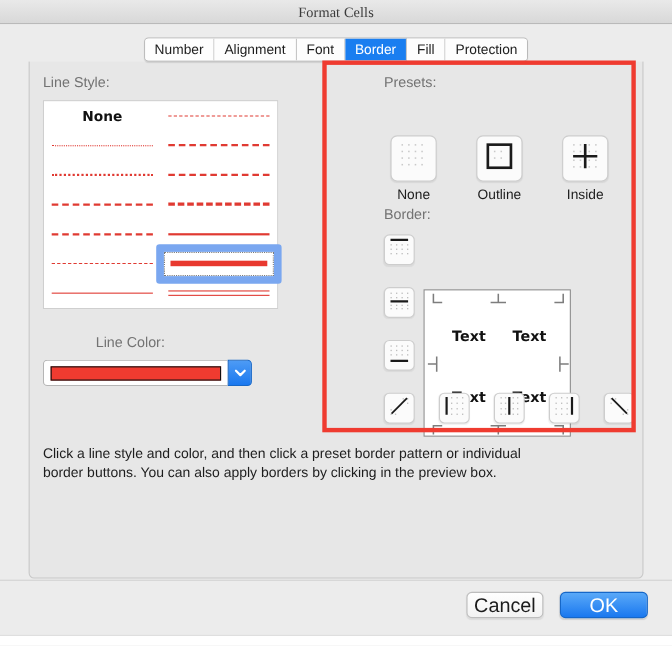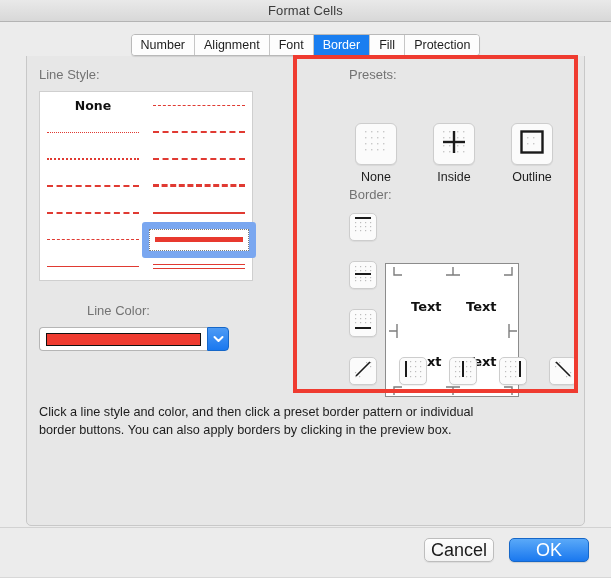--- a/index.html
+++ b/index.html
@@ -23,20 +23,21 @@
   .titlebar {
     height: 22px; flex: 0 0 22px;
     background: linear-gradient(to bottom, #e9e9e9 0%, #d8d8d8 100%);
     border-bottom: 1px solid #b4b4b4;
     display: flex; align-items: center; justify-content: center;
     position: relative;
   }
   .titlebar-title {
     font-size: 13px; color: #3b3b3b; font-weight: 400;
     letter-spacing: .1px;
+    font-family: Liberation Serif, serif;
   }
 
   
   .tabbar {
     flex: 0 0 34px;
     background: #ececec;
     display: flex; align-items: flex-end; justify-content: center;
     padding-top: 6px;
     position: relative; z-index: 5;
   }
@@ -409,20 +410,37 @@
                   <rect x="20" y="14" width="1.4" height="1.4"></rect>
                 <rect x="2" y="20" width="1.4" height="1.4"></rect>
                   <rect x="8" y="20" width="1.4" height="1.4"></rect>
                   <rect x="14" y="20" width="1.4" height="1.4"></rect>
                   <rect x="20" y="20" width="1.4" height="1.4"></rect>
               </g>
             </svg>
           </span>
         </div>
         <div class="preset-label">None</div>
+      </div>
+
+      <div class="preset-item">
+        <div class="preset-btn">
+          <span>
+            <svg width="26" height="26" viewBox="0 0 26 26">
+              <rect x="2.5" y="2.5" width="21" height="21" fill="none" stroke="#1a1a1a" stroke-width="2.4"></rect>
+              <g fill="#c9c9c9">
+                <rect x="8" y="8" width="1.4" height="1.4"></rect>
+                  <rect x="14" y="8" width="1.4" height="1.4"></rect>
+                <rect x="8" y="14" width="1.4" height="1.4"></rect>
+                  <rect x="14" y="14" width="1.4" height="1.4"></rect>
+              </g>
+            </svg>
+          </span>
+        </div>
+        <div class="preset-label">Outline</div>
       </div>
 
       <div class="preset-item">
         <div class="preset-btn">
           <span>
             <svg width="26" height="26" viewBox="0 0 26 26">
               <g fill="#c9c9c9">
                 <rect x="2" y="2" width="1.4" height="1.4"></rect>
                   <rect x="8" y="2" width="1.4" height="1.4"></rect>
                   <rect x="16" y="2" width="1.4" height="1.4"></rect>
@@ -440,37 +458,20 @@
                   <rect x="16" y="22" width="1.4" height="1.4"></rect>
                   <rect x="22" y="22" width="1.4" height="1.4"></rect>
               </g>
               <line x1="13" y1="2" x2="13" y2="24" stroke="#1a1a1a" stroke-width="2.4"></line>
               <line x1="2" y1="13" x2="24" y2="13" stroke="#1a1a1a" stroke-width="2.4"></line>
             </svg>
           </span>
         </div>
         <div class="preset-label">Inside</div>
       </div>
-
-      <div class="preset-item">
-        <div class="preset-btn">
-          <span>
-            <svg width="26" height="26" viewBox="0 0 26 26">
-              <rect x="2.5" y="2.5" width="21" height="21" fill="none" stroke="#1a1a1a" stroke-width="2.4"></rect>
-              <g fill="#c9c9c9">
-                <rect x="8" y="8" width="1.4" height="1.4"></rect>
-                  <rect x="14" y="8" width="1.4" height="1.4"></rect>
-                <rect x="8" y="14" width="1.4" height="1.4"></rect>
-                  <rect x="14" y="14" width="1.4" height="1.4"></rect>
-              </g>
-            </svg>
-          </span>
-        </div>
-        <div class="preset-label">Outline</div>
-      </div>
     </div>
 
     <div class="section-label" style="left:322px; top:136px;">Border:</div>
 
     <div class="side-btn" style="left:322px; top:162px;">
       <span>
         <svg width="20" height="20" viewBox="0 0 20 20">
           <line x1="2" y1="3" x2="18" y2="3" stroke="#1a1a1a" stroke-width="2"></line>
           <g fill="#bdbdbd">
             <rect x="2" y="7" width="1.2" height="1.2"></rect>

